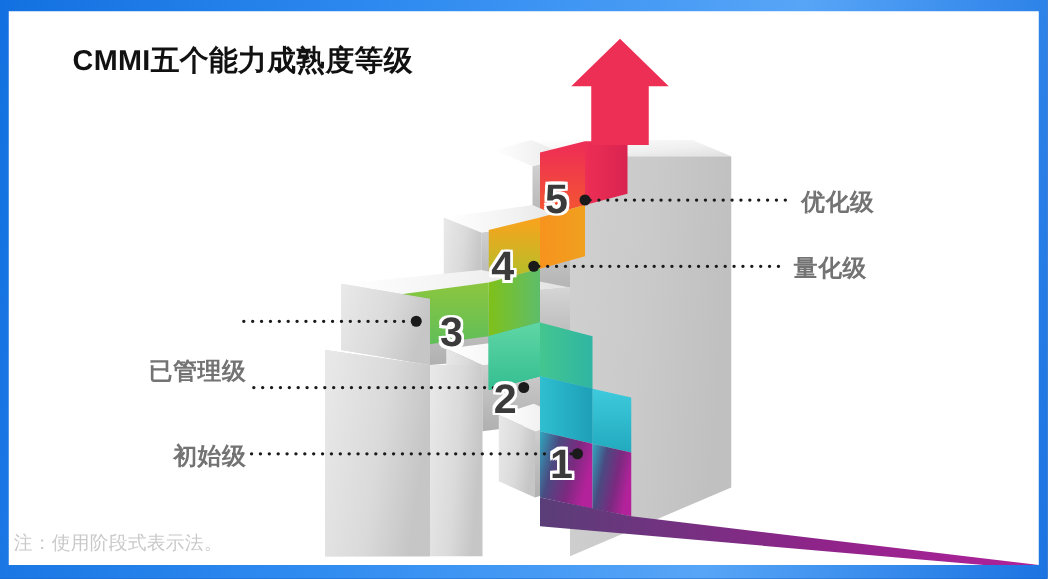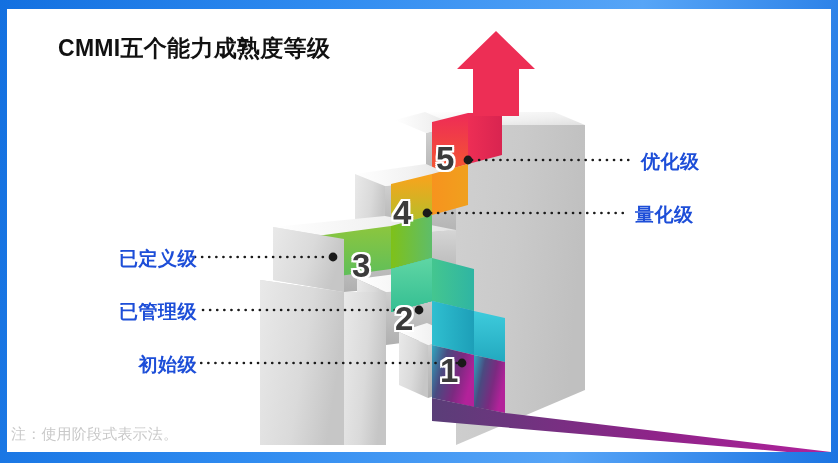--- a/index.html
+++ b/index.html
@@ -47,29 +47,29 @@
     left: 0; top: 0;
     width: 824px; height: 443px;
   }
   #diagram svg { display: block; width: 824px; height: 443px; }
 
   
   .side-label {
     position: absolute;
     font-size: 19px;
     font-weight: bold;
-    color: #1d4ed8;
+    color: #737373;
     white-space: nowrap;
     letter-spacing: 0.5px;
   }
   .side-label.left  { text-align: right; }
   .side-label.right { text-align: left; }
 
   #label-l3 { left: 10px;  top: 237px; width: 180px; }
-  #label-l2 { left: 10px;  top: 290px; width: 180px; }
+  #label-l2 { left: 10px;  top: 275px; width: 180px; }
   #label-l1 { left: 10px;  top: 343px; width: 180px; }
   #label-r5 { left: 634px; top: 140px; width: 180px; }
   #label-r4 { left: 628px; top: 193px; width: 180px; }
 
   
   .step-num {
     position: absolute;
     font-size: 33px;
     font-weight: bold;
     color: #3b3b3b;
@@ -315,21 +315,20 @@
     <div id="num-3" class="step-num">
       <span>3</span>
     </div>
     <div id="num-2" class="step-num">
       <span>2</span>
     </div>
     <div id="num-1" class="step-num">
       <span>1</span>
     </div>
 
-    <div id="label-l3" class="side-label left">已定义级</div>
     <div id="label-l2" class="side-label left">已管理级</div>
     <div id="label-l1" class="side-label left">初始级</div>
     <div id="label-r5" class="side-label right">优化级</div>
     <div id="label-r4" class="side-label right">量化级</div>
 
     <div id="footnote">注：使用阶段式表示法。</div>
 
   </div>
 </div>
 

